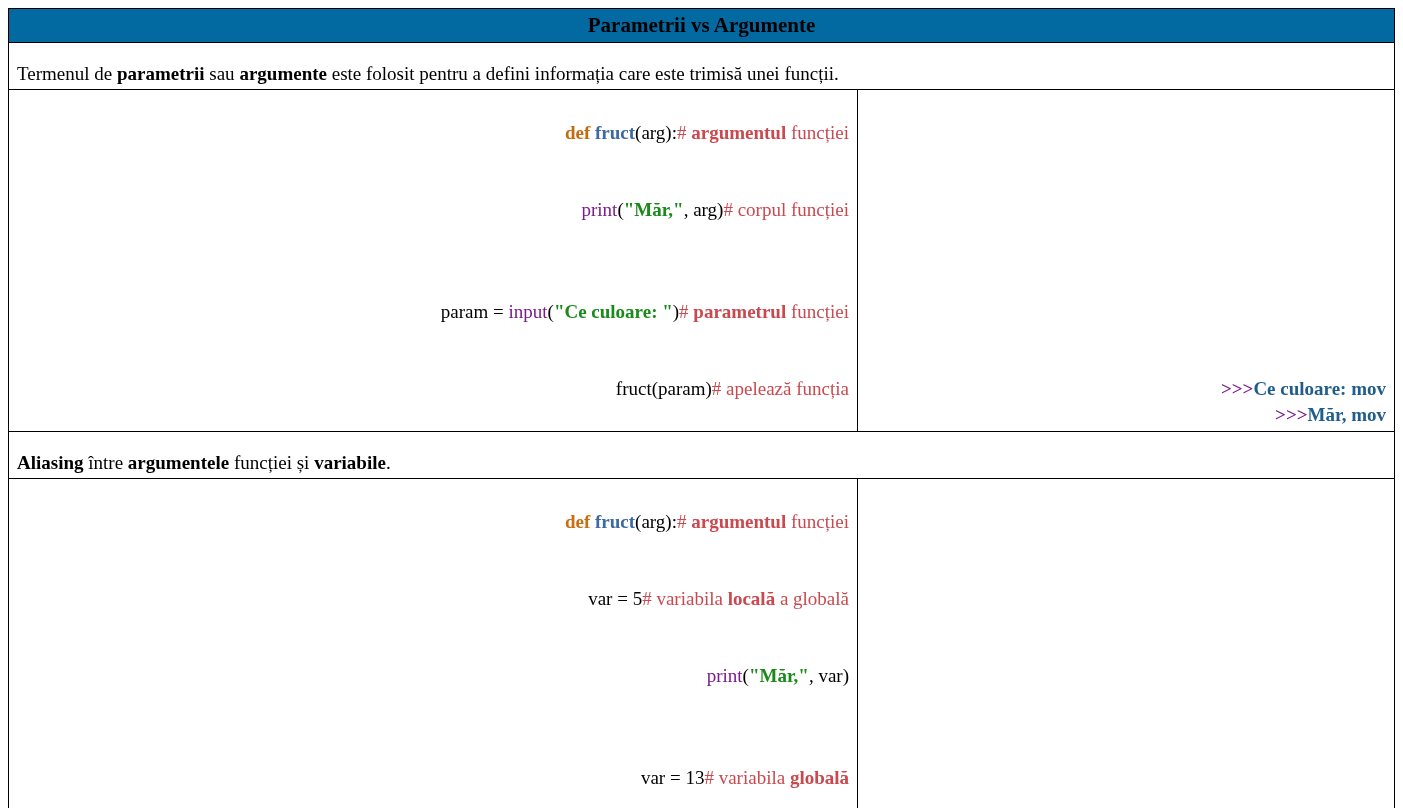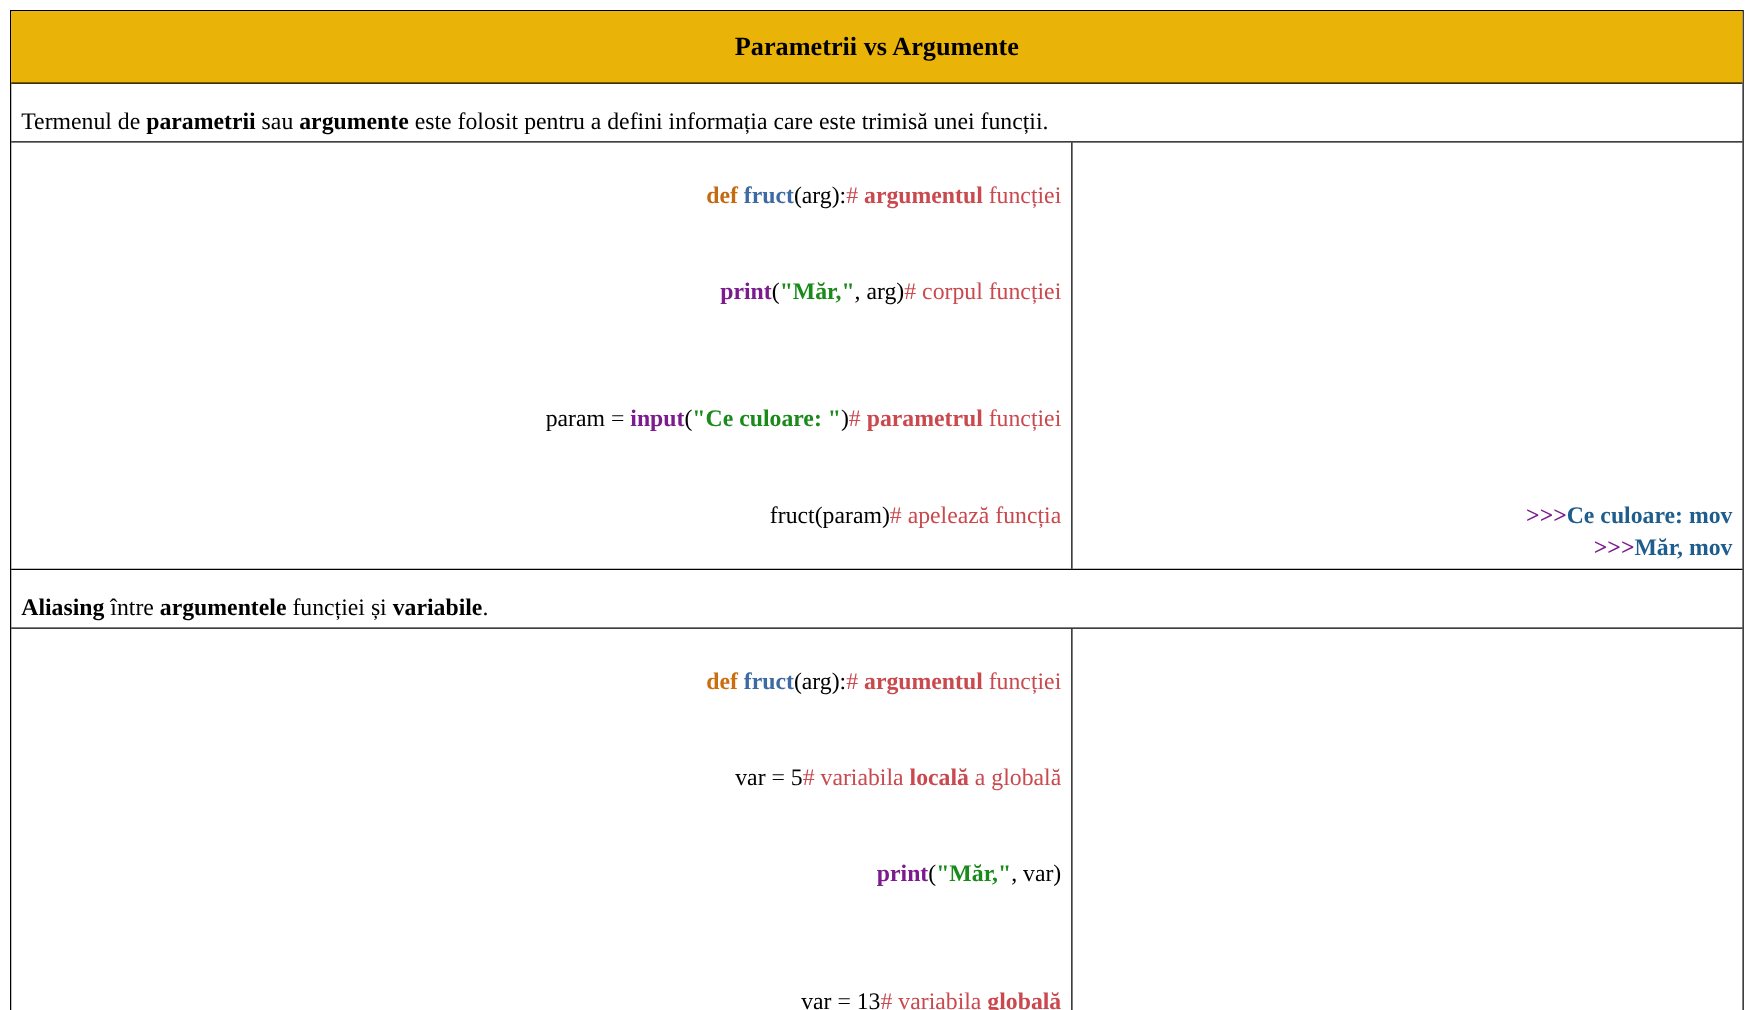--- a/index.html
+++ b/index.html
@@ -9,25 +9,25 @@
     font-size: 19px;
     background: #fff;
     color: #000;
   }
   .outer {
     border: 1px solid #000;
     width: 100%;
     box-sizing: border-box;
   }
   .header {
-    background: #eab308;
+    background: #0369a1;
     color: #000;
     font-weight: bold;
     text-align: center;
-    padding: 16px 8px;
+    padding: 4px 8px;
     border-bottom: 1px solid #000;
     font-size: 21px;
   }
   .row {
     border-bottom: 1px solid #000;
     padding: 4px 8px;
     margin-top: 16px;
   }
   .row:last-child { border-bottom: none; }
   .split {
@@ -58,21 +58,21 @@
     vertical-align: top;
     min-width: 380px;
   }
   .commentcol {
     display: inline-block;
     vertical-align: top;
   }
   .kdef   { color: #c46b12; font-weight: bold; }
   .kdef2  { color: #cb6e0e; font-weight: bold; }
   .kfn    { color: #3d6aa2; font-weight: bold; }
-  .kbuilt { color: #7c1b8e; font-weight: bold; }
+  .kbuilt { color: #7c1b8e; font-weight: normal; }
   .kstr   { color: #1a8a1a; font-weight: bold; }
   .kcmt   { color: #c9494f; }
   .kcmt .b { font-weight: bold; }
   .prompt { color: #7c1b8e; font-weight: bold; }
   .outtxt { color: #1f5d8d; font-weight: bold; }
   b { font-weight: bold; }
 </style>
 </head>
 <body>
 

